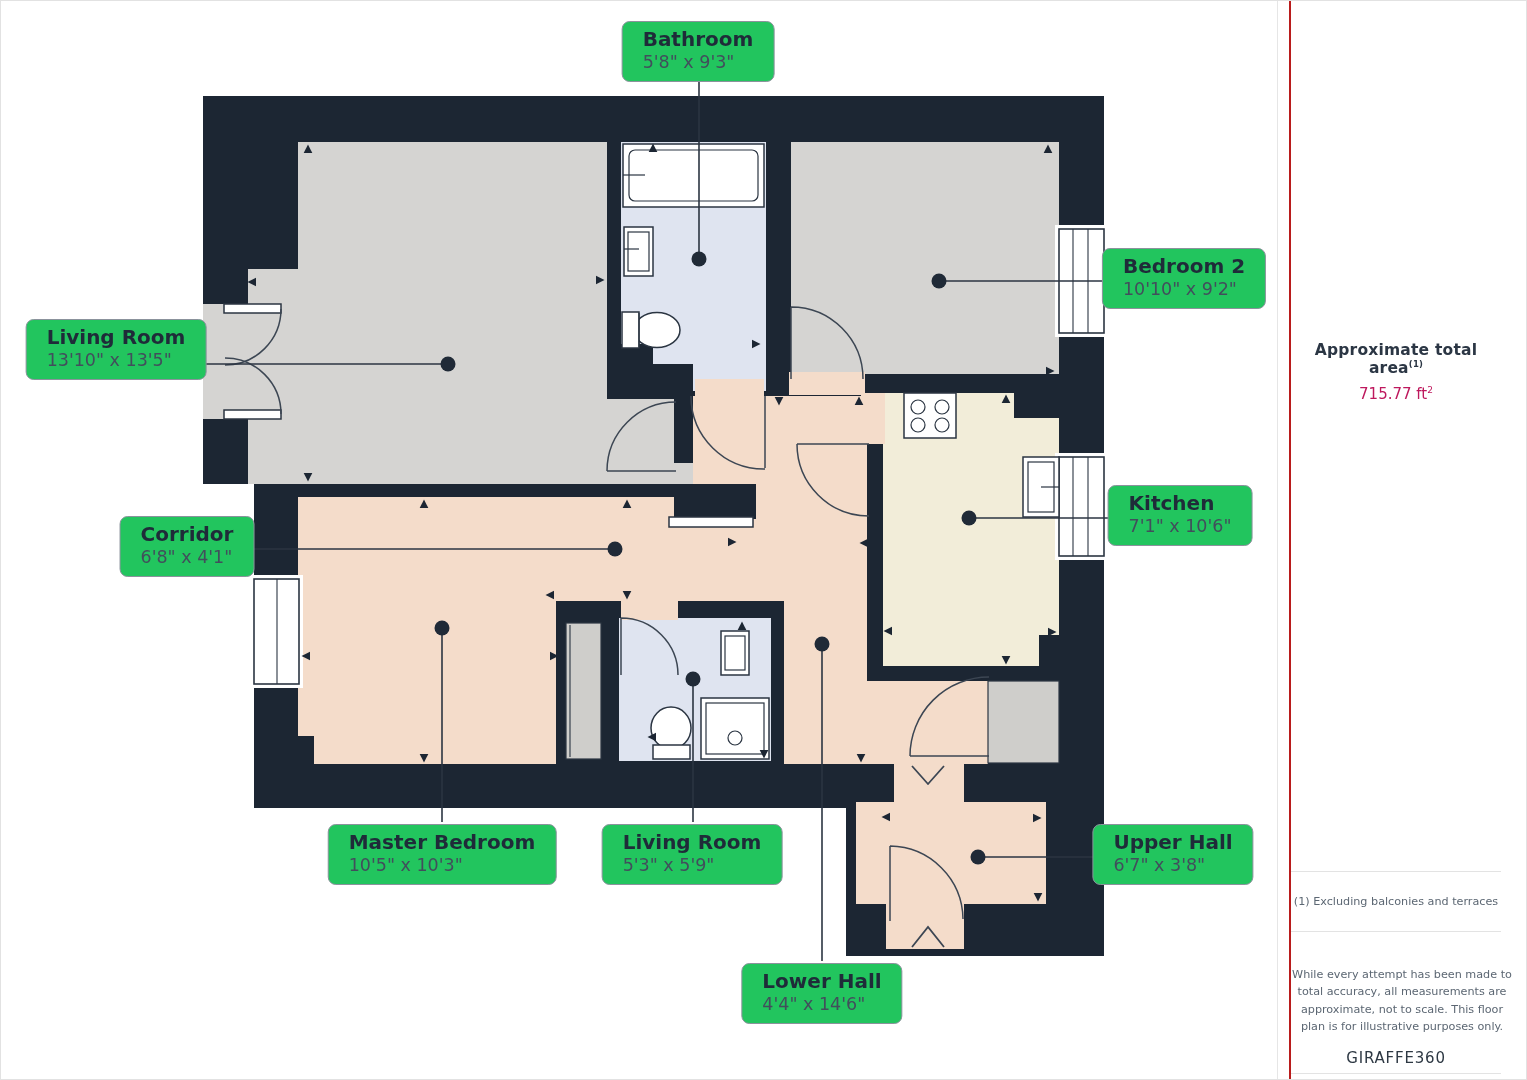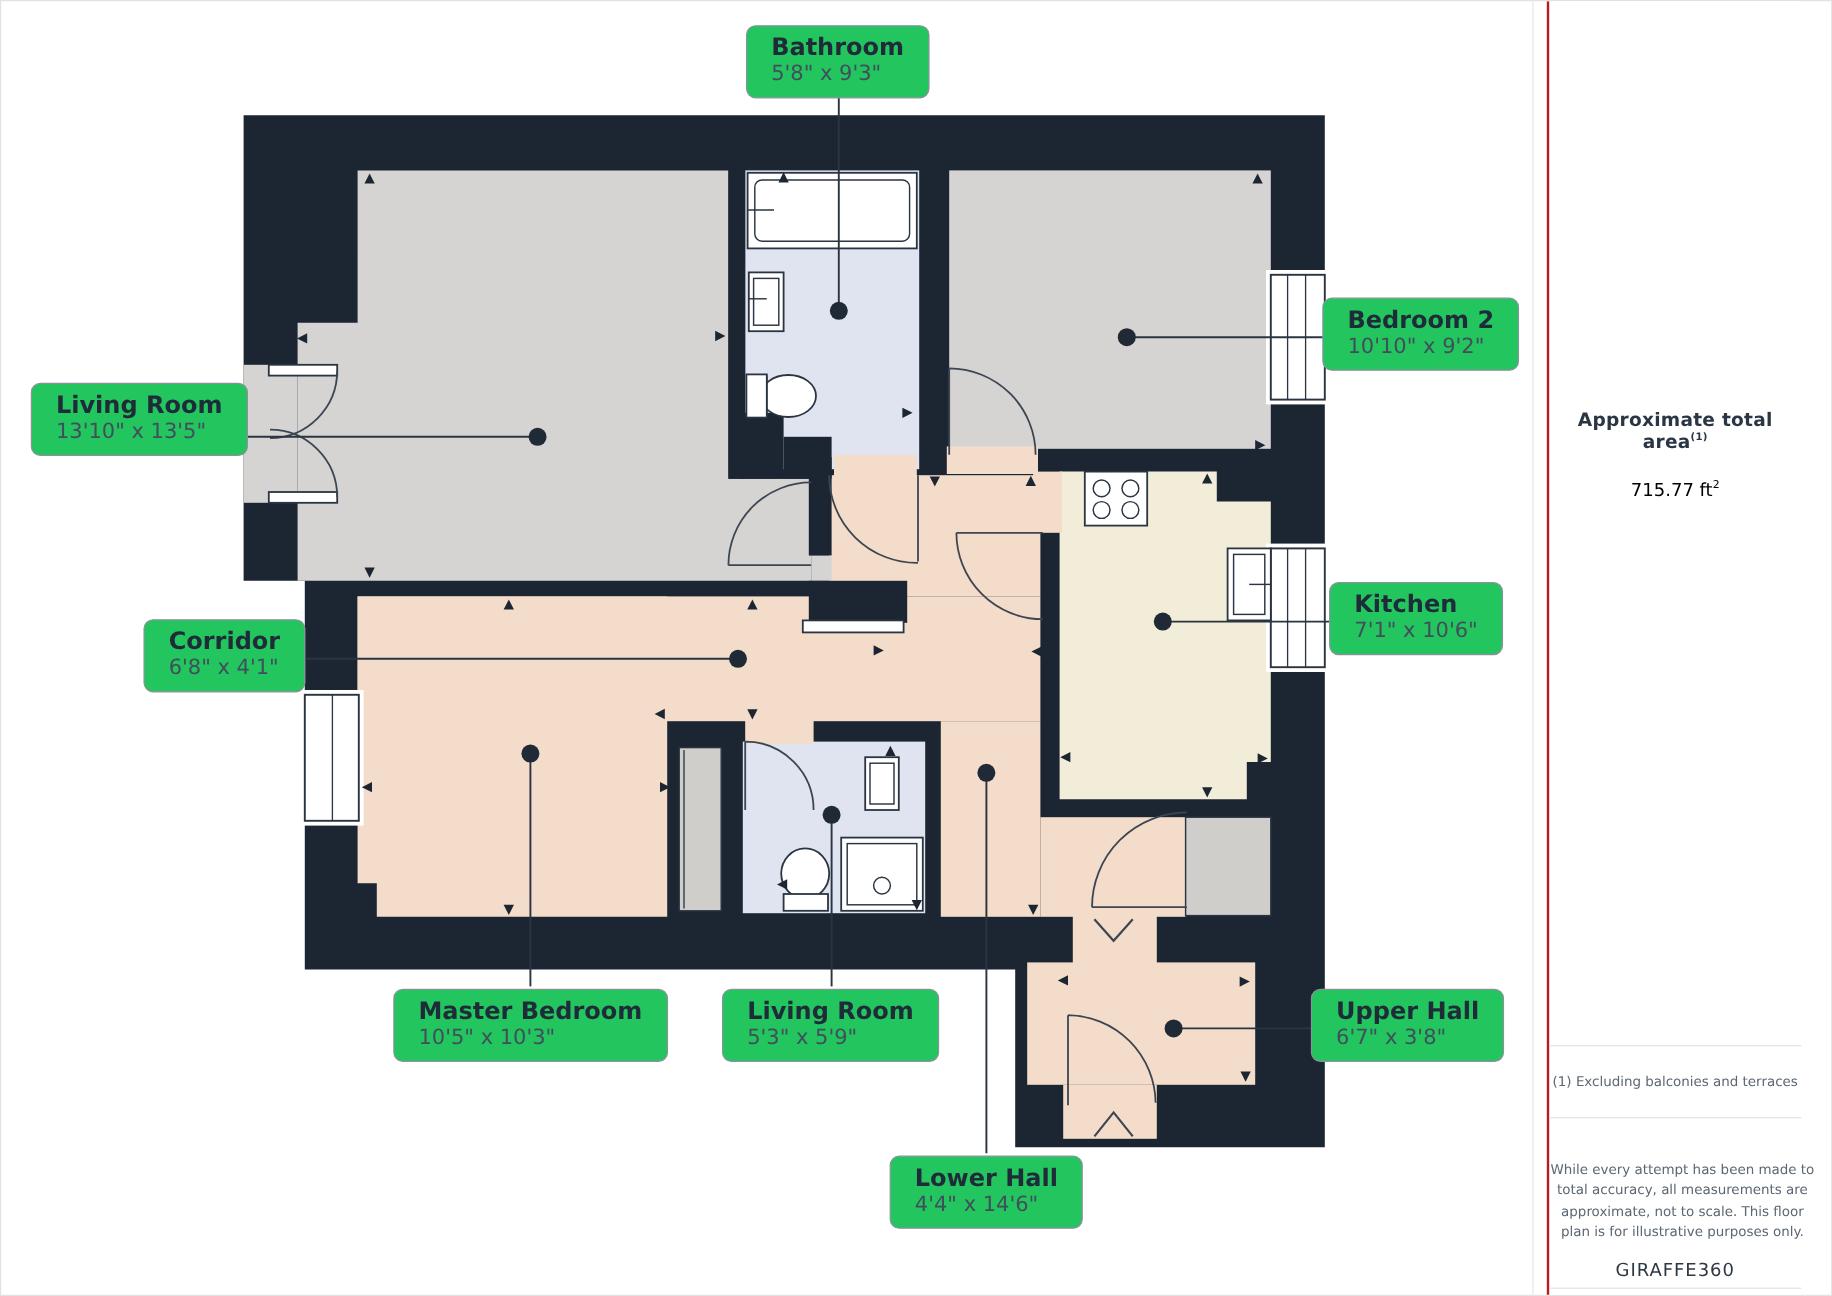--- a/index.html
+++ b/index.html
@@ -37,21 +37,21 @@
           white-space:nowrap;z-index:5}
   .rlabel .t{display:block;font-size:20px;font-weight:700;color:#1f2b39;line-height:1.25}
   .rlabel .d{display:block;font-size:17.5px;font-weight:400;color:#424e5c;line-height:1.25}
 
   
   .sidebar{position:absolute;left:1288px;top:0;width:212px;height:1080px;
            border-left:2px solid #b91c1c;background:#fff}
   .area-block{position:absolute;top:340px;left:0;width:100%;text-align:center}
   .area-title{font-size:15.5px;font-weight:700;color:#2b3644;letter-spacing:.2px}
   .area-title sup{font-size:8.5px;font-weight:700}
-  .area-value{margin-top:22px;font-size:15px;color:#000000}
+  .area-value{margin-top:8px;font-size:15px;color:#be185d}
   .area-value sup{font-size:9px}
   .sec-footnote{position:absolute;top:870px;left:0;width:100%;height:60px;
                 border-top:1px solid #e3e3e3;display:flex;align-items:center;justify-content:center}
   .sec-footnote p{font-size:11.2px;color:#5c6773}
   .sec-disclaimer{position:absolute;top:930px;left:0;width:100%;height:143px;
                   border-top:1px solid #e3e3e3;border-bottom:1px solid #e3e3e3;text-align:center}
   .sec-disclaimer p{width:222px;margin:34px auto 0;font-size:11.2px;line-height:1.55;color:#5c6773}
   .brand{margin-top:14px;font-size:15px;letter-spacing:.8px;color:#2d3843}
   .brand b{font-weight:400}
 </style>

